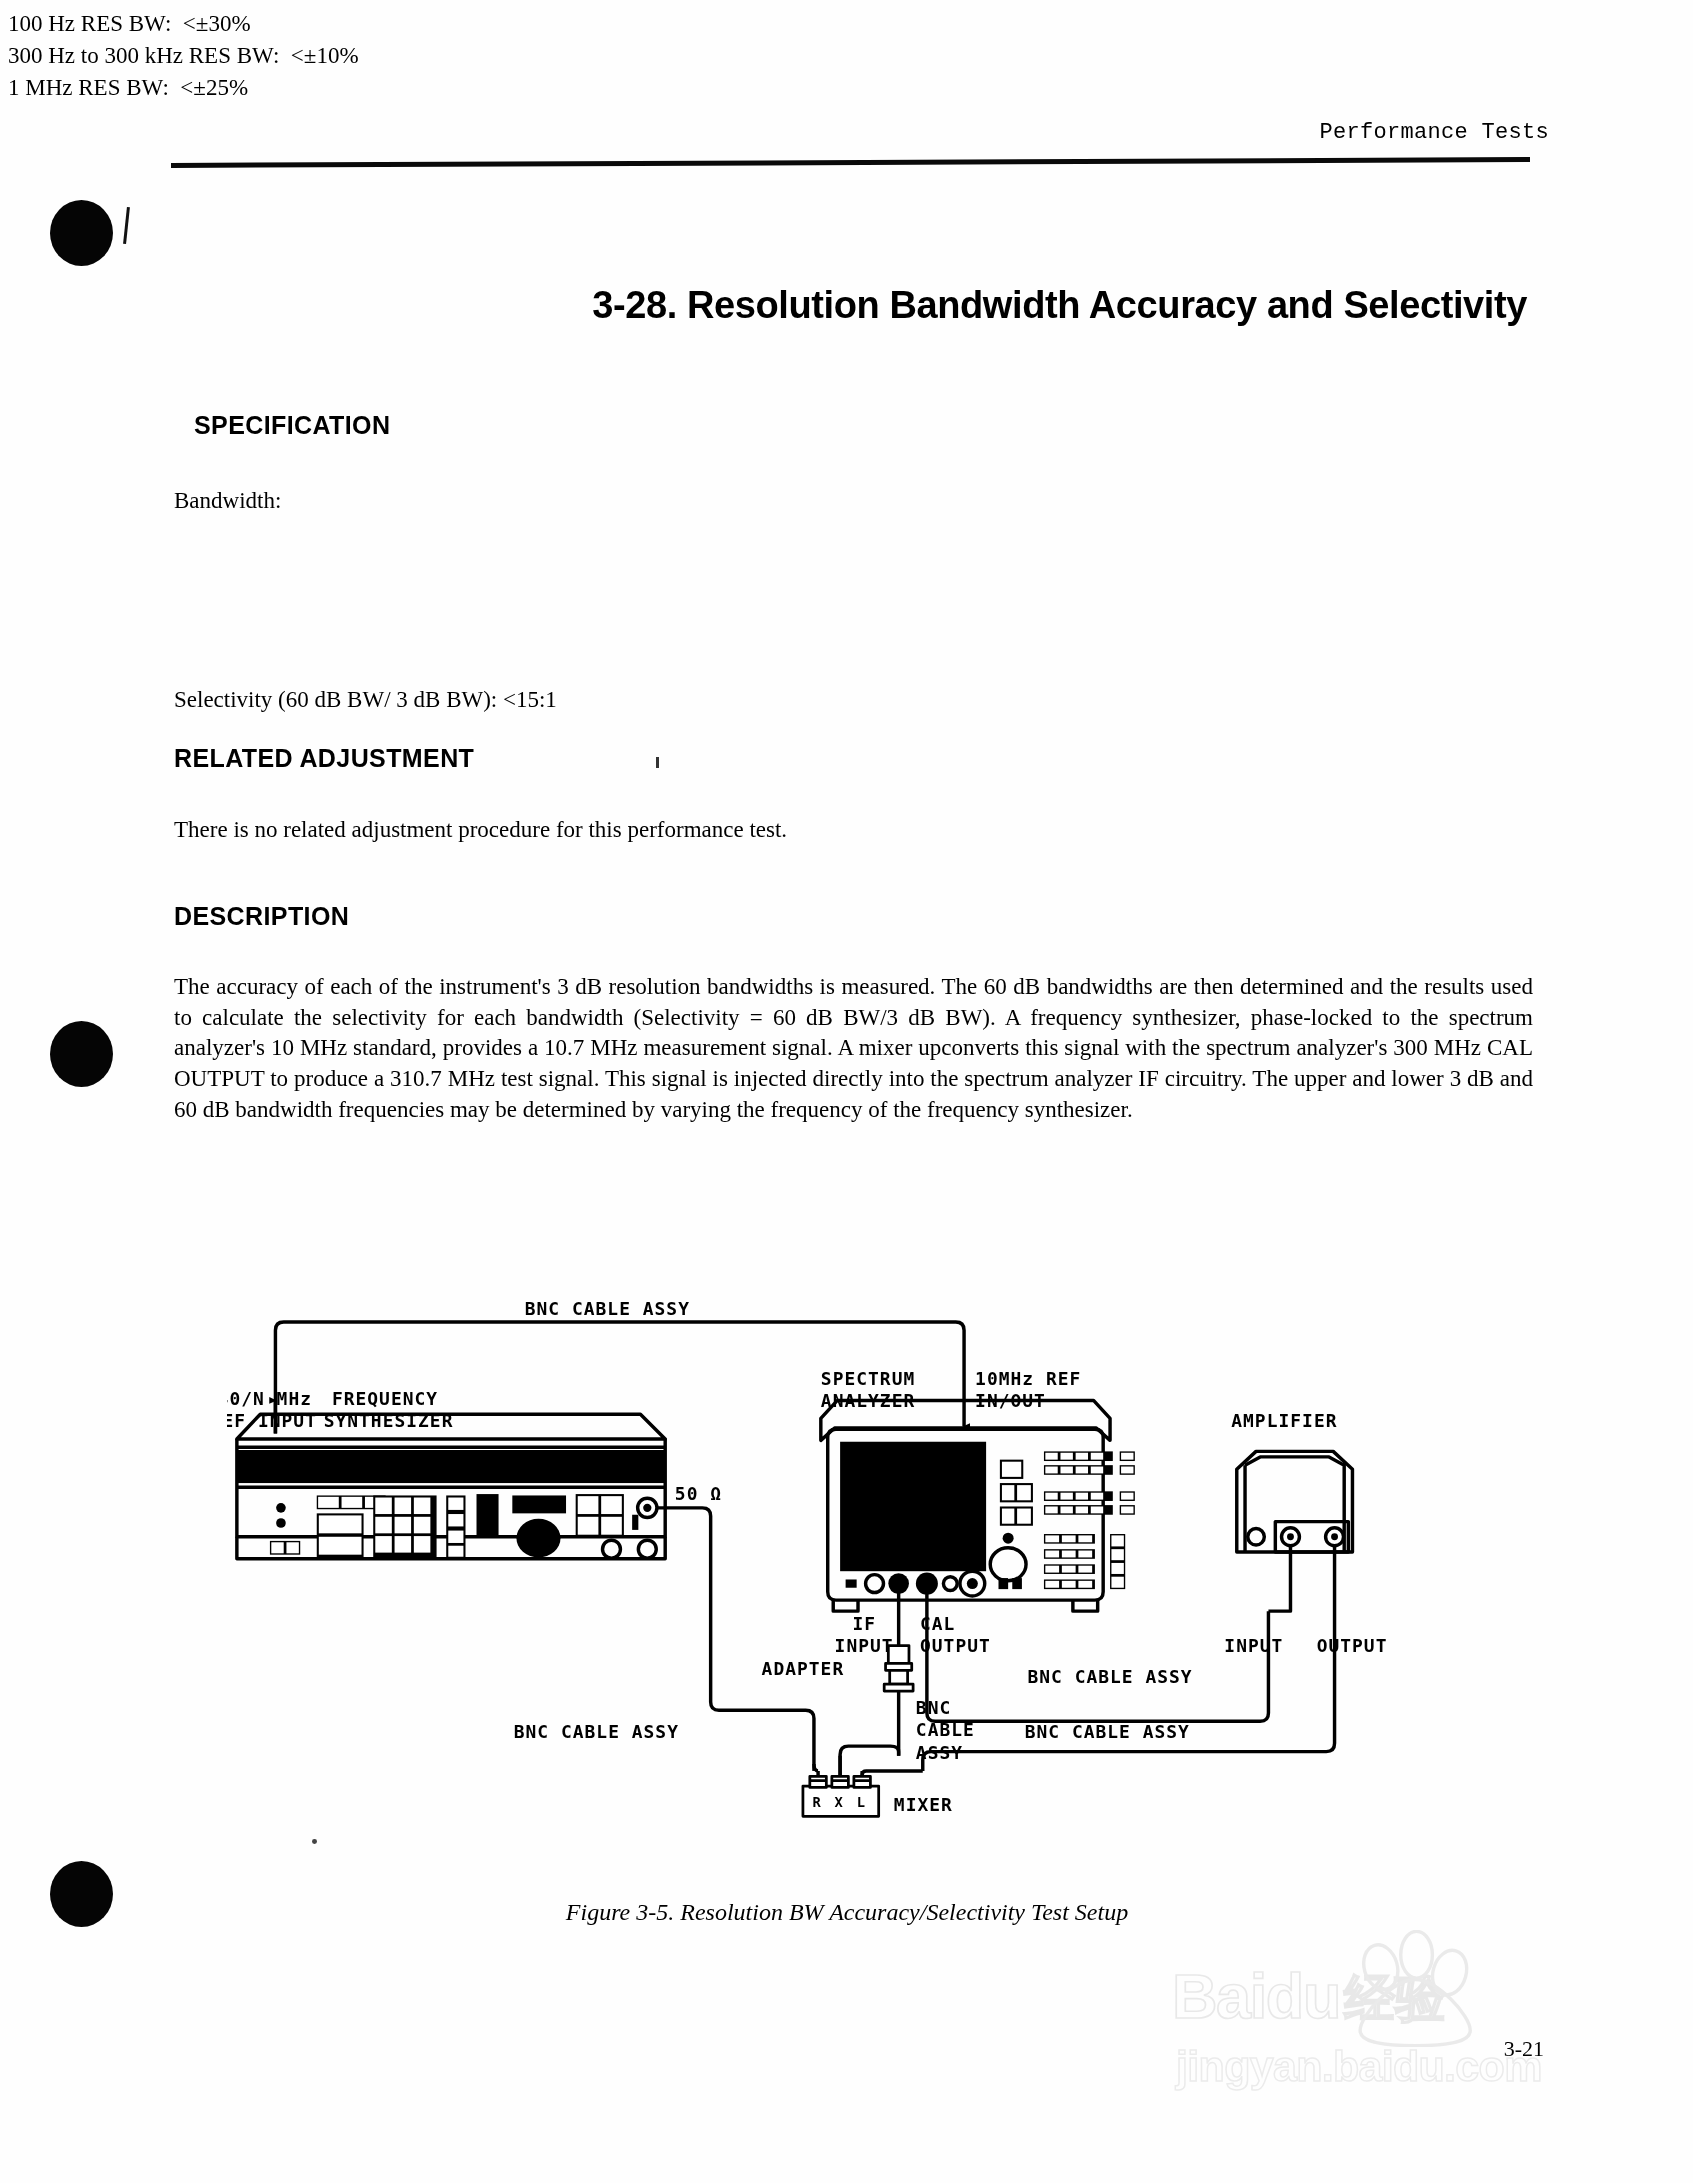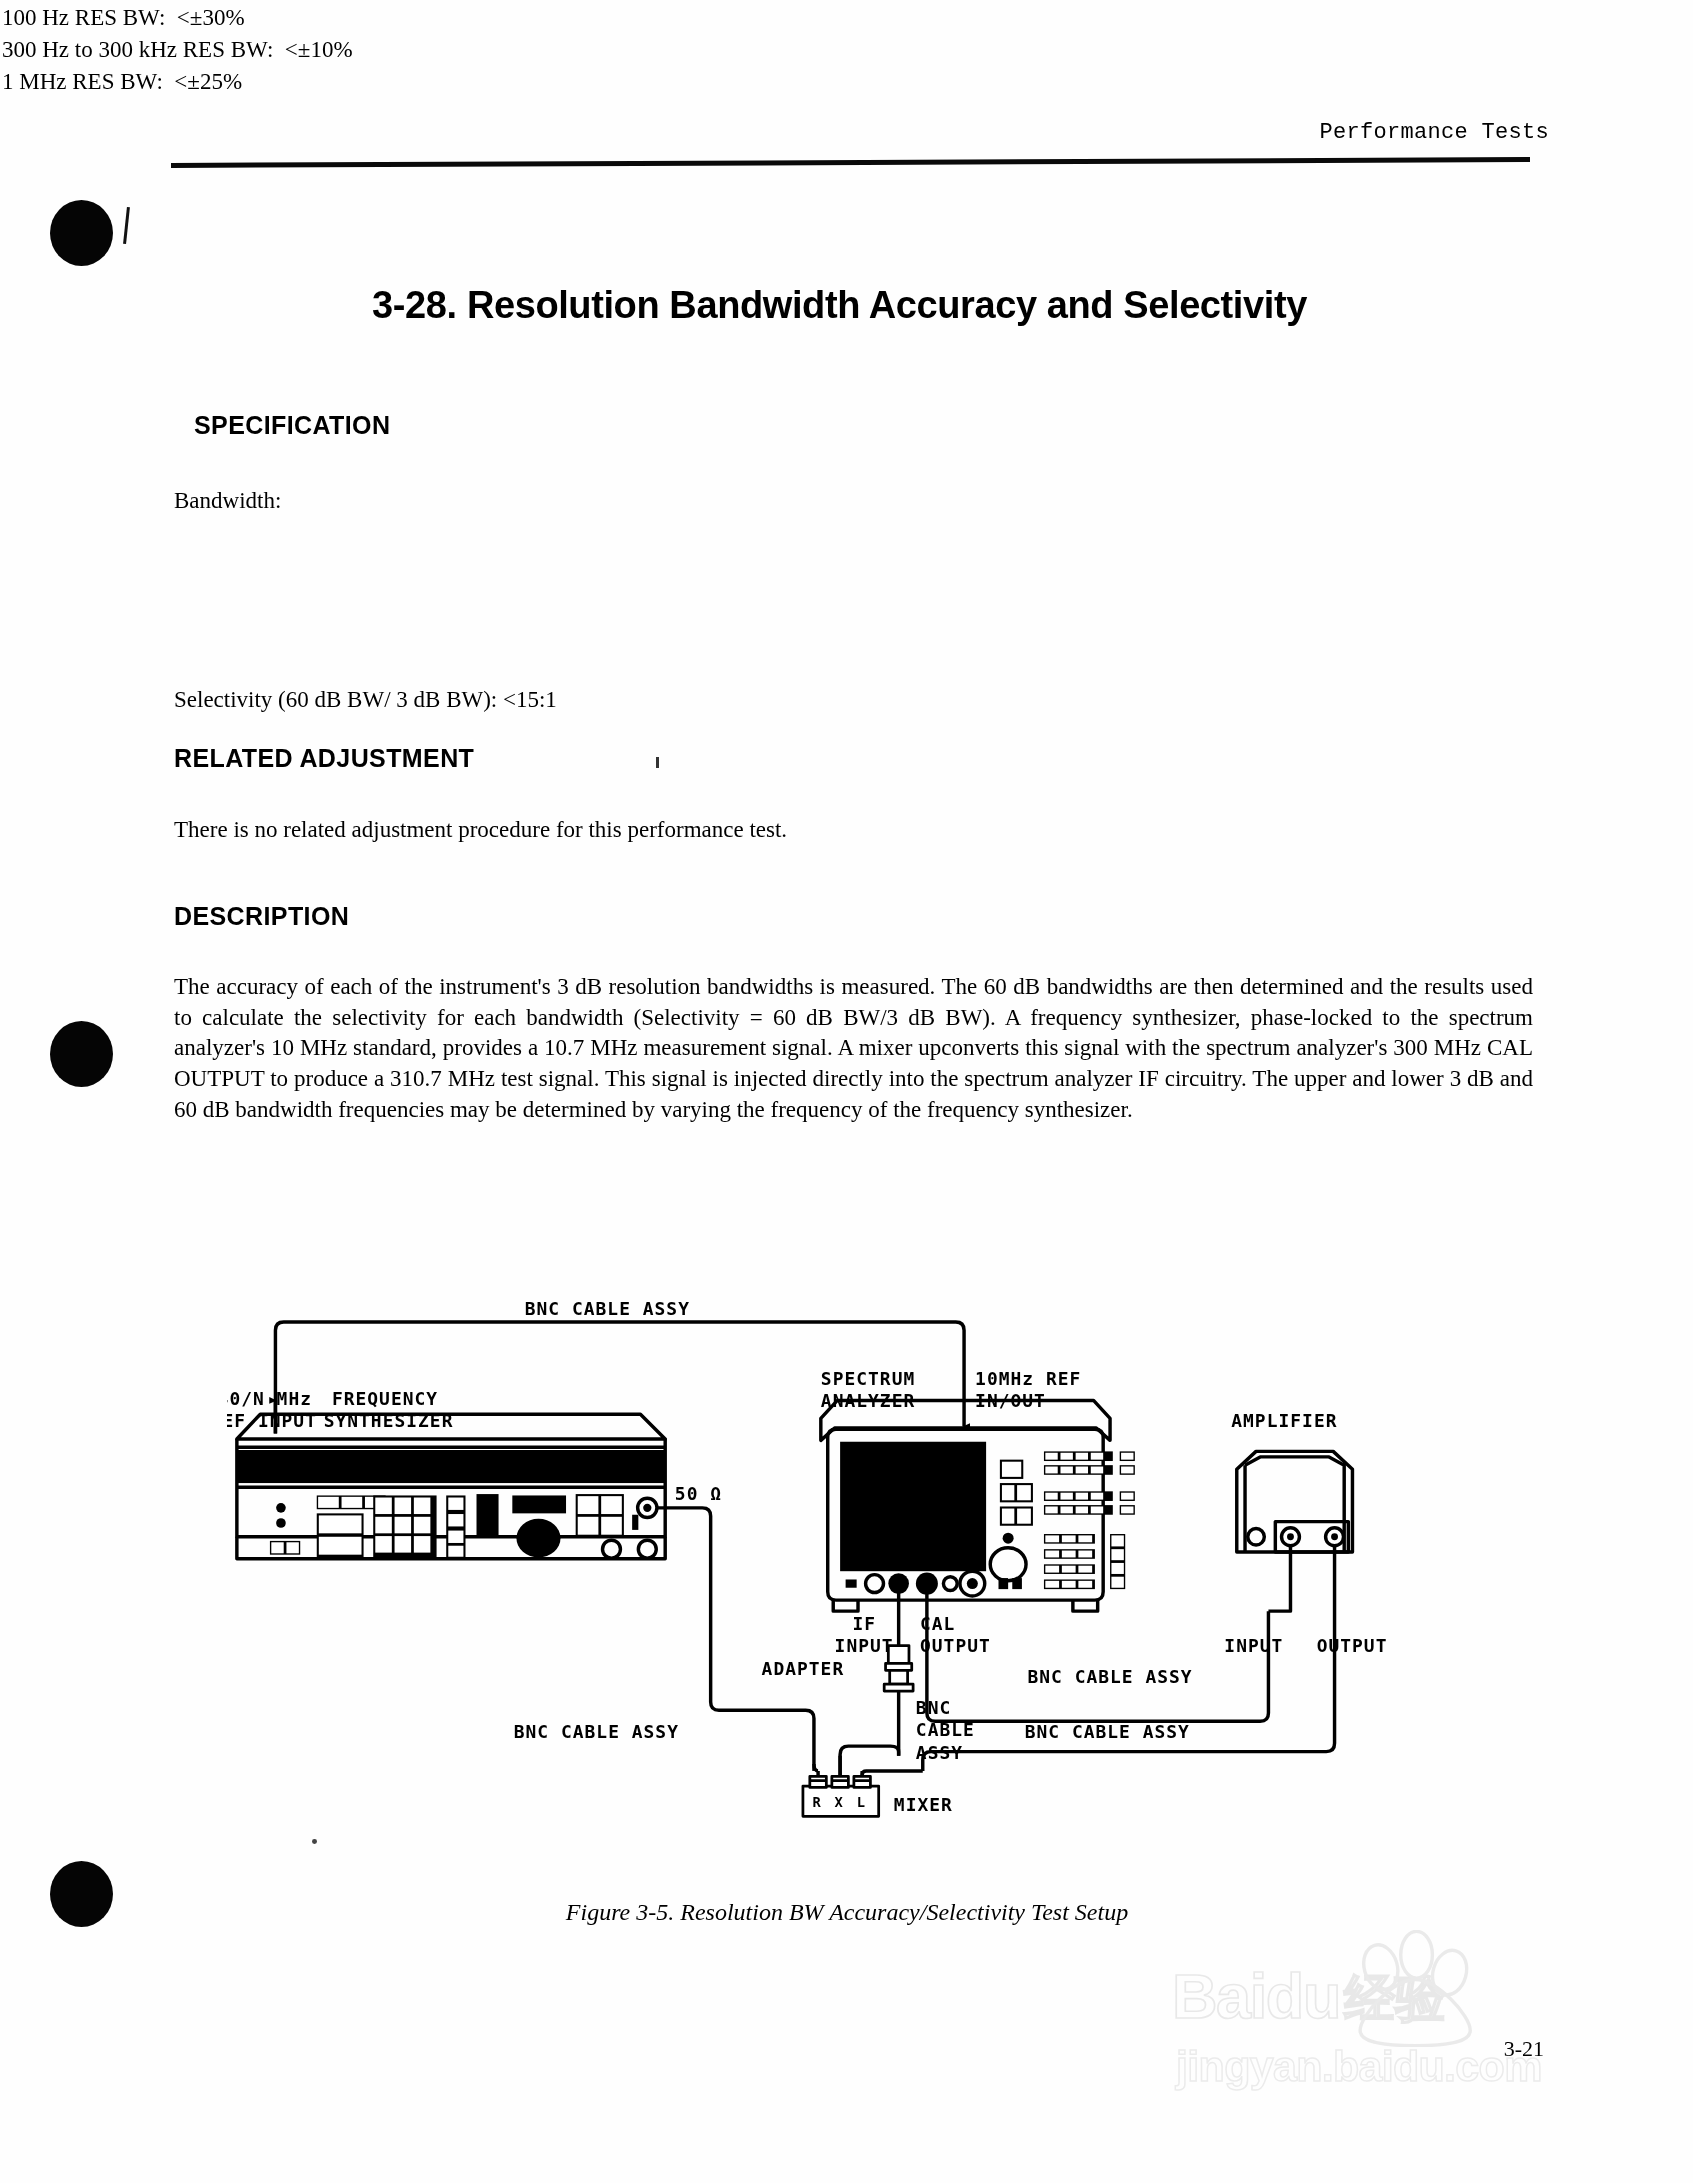--- a/index.html
+++ b/index.html
@@ -58,24 +58,24 @@
     top: 160px;
     width: 1359px;
     height: 4.8px;
     background: #0a0a0a;
     transform: rotate(-0.25deg);
   }
 
   
   #doc-title {
     position: absolute;
-    left: 164px;
+    left: 176px;
     top: 259px;
     width: 1351px;
-    text-align: center;
+    text-align: right;
     font-family: "Liberation Sans", sans-serif;
     font-weight: bold;
     font-size: 38px;
     letter-spacing: -0.4px;
   }
 
   
   .sec-head {
     position: absolute;
     left: 174px;
@@ -94,21 +94,21 @@
     font-family: "Liberation Serif", serif;
     font-size: 23px;
     line-height: 1.33;
   }
   #spec-accuracy-label { left: 174px; top: 486px; }
   #spec-list {
     left: 204px;
     top: 515px;
     list-style: none;
     margin: 0;
-    padding: 2px;
+    padding: 8px;
   }
   #spec-list li { font-size: 23px; line-height: 1.40; white-space: pre; }
   #spec-selectivity { left: 174px; top: 685px; }
   #adj-text  { left: 174px; top: 815px; }
 
   #desc-para {
     position: absolute;
     left: 174px;
     top: 972px;
     width: 1359px;

